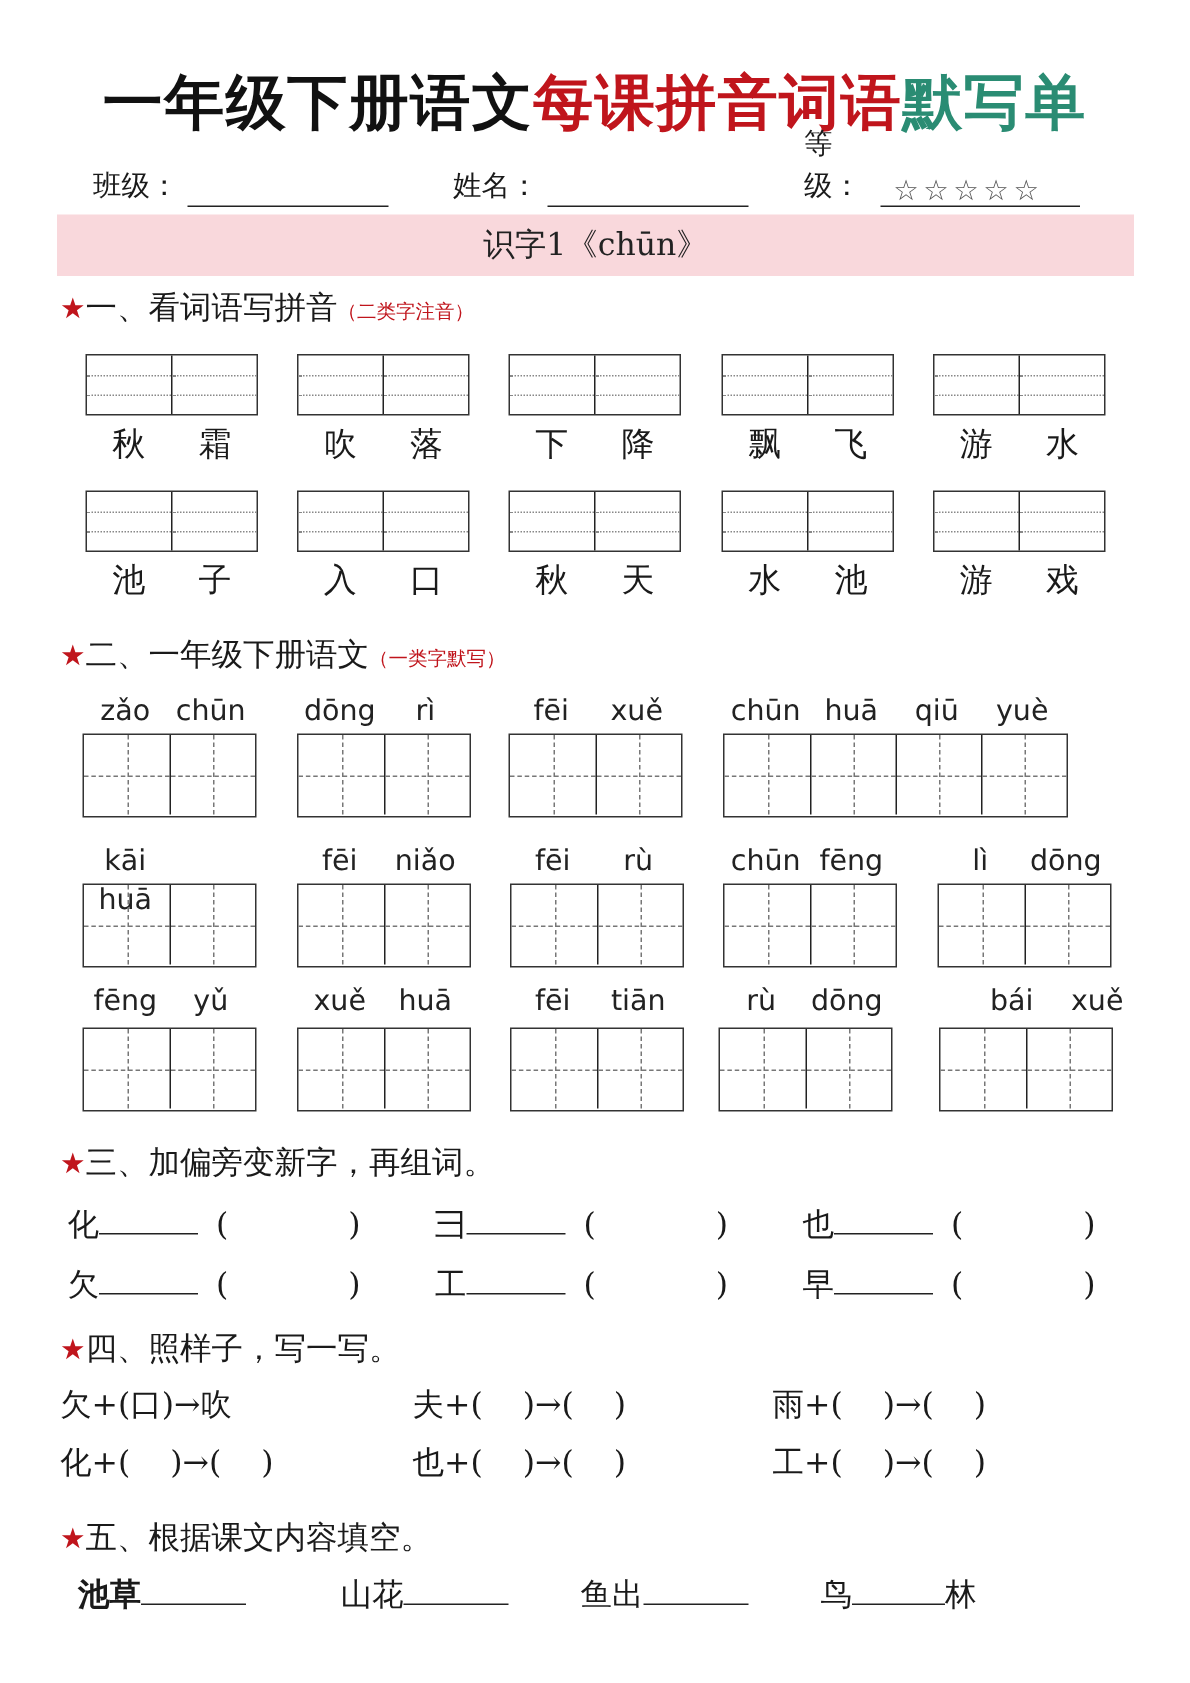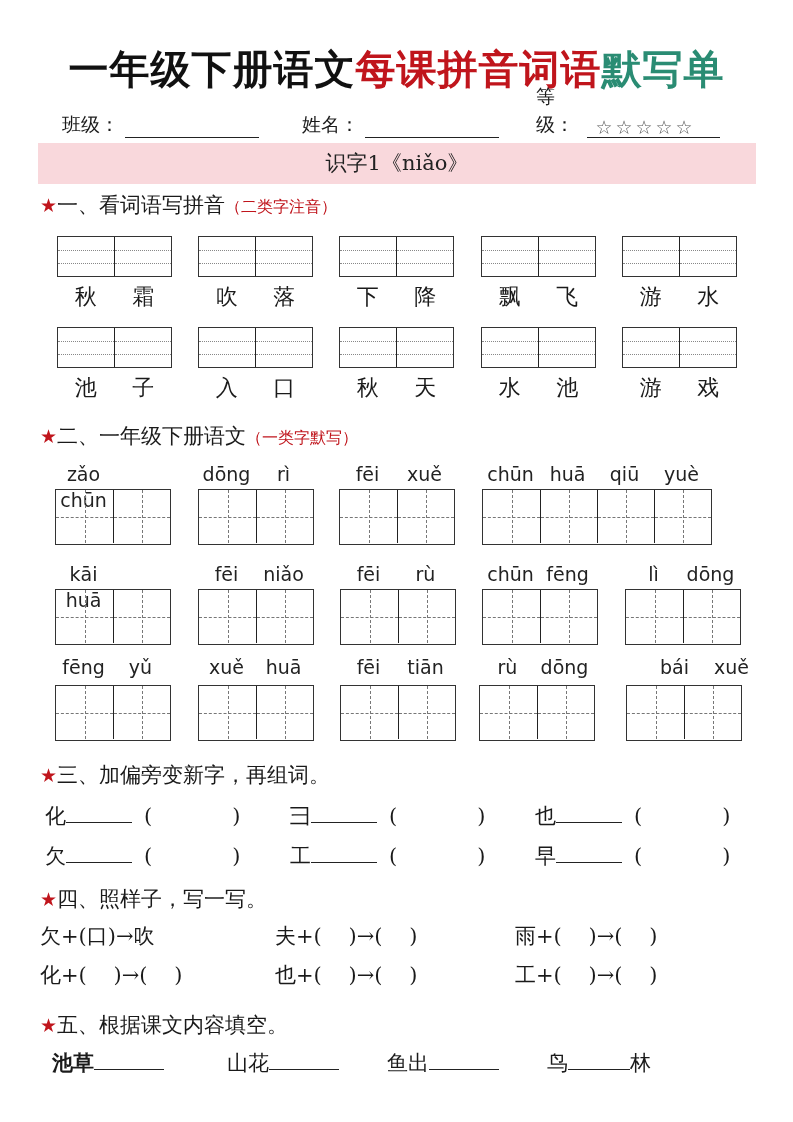--- a/index.html
+++ b/index.html
@@ -15,21 +15,21 @@
   .info { top: 108px; left: 0; width: 700px; height: 30px; font-size: 19px; }
   .info-item { position: absolute; top: 0; display: flex; align-items: flex-end; height: 30px; }
   .info-label { line-height: 28px; }
   .info-line { border-bottom: 1.5px solid #222; height: 22px; margin-left: 6px; }
   .stars { font-size: 19px; color: #555; letter-spacing: 3px; line-height: 22px; padding-left: 8px; font-family: "DejaVu Sans", sans-serif; }
 
   .lesson-bar { left: 38px; top: 143px; width: 718px; height: 41px; background: #f9d8dc; text-align: center; font-size: 21px; line-height: 41px; color: #222; }
 
   .sec-head { left: 40px; font-size: 21px; line-height: 30px; color: #1a1a1a; white-space: nowrap; }
   .sec-head .star { color: #c0151c; font-family: "DejaVu Sans", sans-serif; font-size: 19px; }
-  .sec-head .note { color: #c0151c; font-size: 16px; }
+  .sec-head .note { color: #c0151c; font-size: 13px; }
 
   
   .fl-box { position: absolute; width: 115px; height: 41px; border: 1.5px solid #333; display: flex; }
   .fl-cell { flex: 1; position: relative; }
   .fl-cell + .fl-cell { border-left: 1.5px solid #222; }
   .fl-cell::before, .fl-cell::after { content: ""; position: absolute; left: 0; right: 0; border-top: 1px dotted #888; }
   .fl-cell::before { top: 13px; }
   .fl-cell::after { top: 26px; }
   .fl-chars { position: absolute; width: 115px; display: flex; justify-content: space-around; font-size: 22px; line-height: 26px; }
 
@@ -61,21 +61,21 @@
   <div class="info-item" style="left:302px;">
     <span class="info-label">姓名：</span>
     <span class="info-line" style="width:134px;"></span>
   </div>
   <div class="info-item" style="left:536px;">
     <span class="info-label">等级：</span>
     <span class="info-line stars" style="width:146px; margin-left:0;">☆☆☆☆☆</span>
   </div>
 </div>
 
-<div class="abs lesson-bar">识字1《niǎo》</div>
+<div class="abs lesson-bar">识字1《chūn》</div>
 
 <div class="abs sec-head" style="top:190px;">
   <span class="star">★</span><span>一、看词语写拼音</span><span class="note">（二类字注音）</span>
 </div>
 
 <div id="s1">
     <div class="fl-box" style="left: 57px; top: 236px;">
       <div class="fl-cell"></div>
       <div class="fl-cell"></div>
     </div>
@@ -155,21 +155,21 @@
       <span>游</span>
       <span>戏</span>
     </div>
   </div>
 
 <div class="abs sec-head" style="top:421px;">
   <span class="star">★</span><span>二、一年级下册语文</span><span class="note">（一类字默写）</span>
 </div>
 
 <div id="s2">
-    <div class="py-row" style="left: 55px; top: 461px; flex-direction: column;">
+    <div class="py-row" style="left: 55px; top: 461px;">
       <span class="py">zǎo</span>
       <span class="py">chūn</span>
     </div>
     <div class="tz-group" style="left: 55px; top: 489px;">
       <div class="tz-cell"></div>
       <div class="tz-cell"></div>
     </div>
     <div class="py-row" style="left: 198px; top: 461px;">
       <span class="py">dōng</span>
       <span class="py">rì</span>

